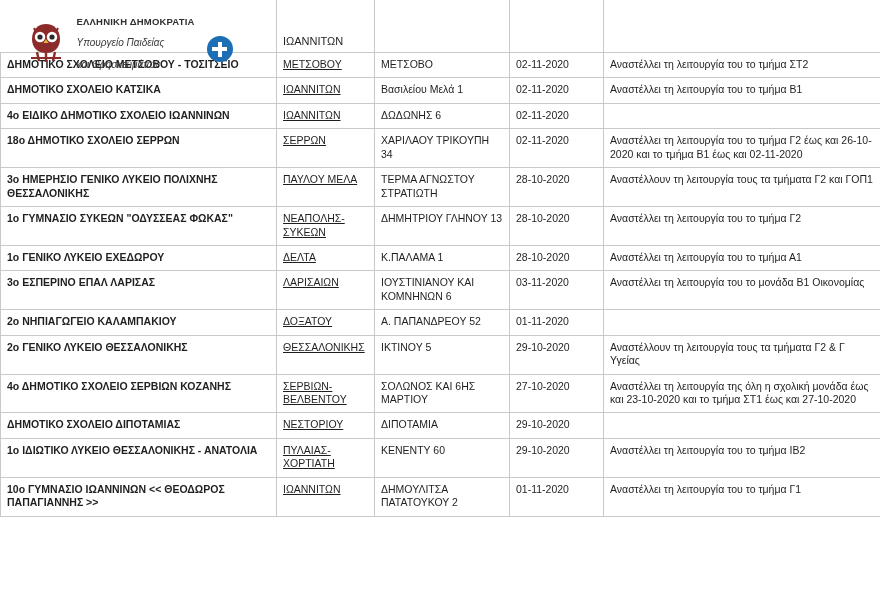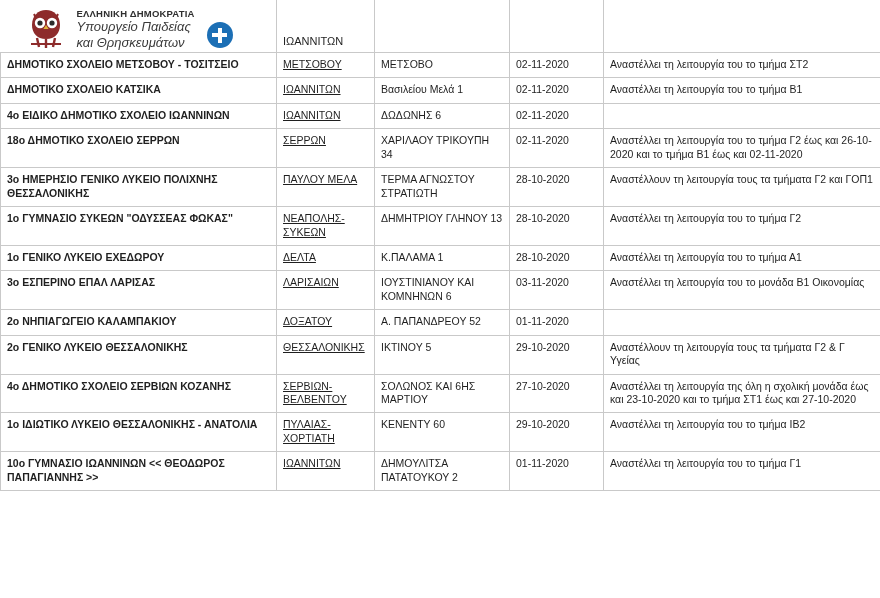--- a/index.html
+++ b/index.html
@@ -18,21 +18,21 @@
     position: relative;
     width: 880px;
     height: 598px;
     background: #ffffff;
   }
 
   
   .header {
     position: absolute;
     left: 0;
-    top: 0;
+    top: 14px;
     width: 276px;
     height: 58px;
     display: flex;
     align-items: center;
     padding-left: 22px;
     box-sizing: border-box;
   }
   .owl {
     width: 46px;
     height: 42px;
@@ -48,23 +48,24 @@
     line-height: 1.18;
   }
   .ministry-text .l1 {
     font-size: 9.5px;
     font-weight: bold;
     color: #2f2f2f;
     letter-spacing: .2px;
   }
   .ministry-text .l2,
   .ministry-text .l3 {
-    font-size: 13px;
+    font-size: 10px;
     color: #3a3a3a;
     font-style: italic;
+    margin-top: 10px;
   }
   .cross-badge {
     position: absolute;
     left: 206px;
     top: 22px;
     width: 26px;
     height: 26px;
     border-radius: 50%;
     background: #1c6fb5;
     display: flex;
@@ -260,20 +261,27 @@
           <td class="note">Αναστέλλουν τη λειτουργία τους τα τμήματα Γ2 &amp; Γ Υγείας</td>
         </tr>
         <tr>
           <td class="school">4ο ΔΗΜΟΤΙΚΟ ΣΧΟΛΕΙΟ ΣΕΡΒΙΩΝ ΚΟΖΑΝΗΣ</td>
           <td class="muni">ΣΕΡΒΙΩΝ-ΒΕΛΒΕΝΤΟΥ</td>
           <td class="addr">ΣΟΛΩΝΟΣ ΚΑΙ 6ΗΣ ΜΑΡΤΙΟΥ</td>
           <td class="date">27-10-2020</td>
           <td class="note">Αναστέλλει τη λειτουργία της όλη η σχολική μονάδα έως και 23-10-2020 και το τμήμα ΣΤ1 έως και 27-10-2020</td>
         </tr>
         <tr>
+          <td class="school">ΔΗΜΟΤΙΚΟ ΣΧΟΛΕΙΟ ΔΙΠΟΤΑΜΙΑΣ</td>
+          <td class="muni">ΝΕΣΤΟΡΙΟΥ</td>
+          <td class="addr">ΔΙΠΟΤΑΜΙΑ</td>
+          <td class="date">29-10-2020</td>
+          <td class="note"></td>
+        </tr>
+        <tr>
           <td class="school">1ο ΙΔΙΩΤΙΚΟ ΛΥΚΕΙΟ ΘΕΣΣΑΛΟΝΙΚΗΣ - ΑΝΑΤΟΛΙΑ</td>
           <td class="muni">ΠΥΛΑΙΑΣ-ΧΟΡΤΙΑΤΗ</td>
           <td class="addr">KENENTY 60</td>
           <td class="date">29-10-2020</td>
           <td class="note">Αναστέλλει τη λειτουργία του το τμήμα ΙΒ2</td>
         </tr>
         <tr>
           <td class="school">10ο ΓΥΜΝΑΣΙΟ ΙΩΑΝΝΙΝΩΝ &lt;&lt; ΘΕΟΔΩΡΟΣ ΠΑΠΑΓΙΑΝΝΗΣ &gt;&gt;</td>
           <td class="muni">ΙΩΑΝΝΙΤΩΝ</td>
           <td class="addr">ΔΗΜΟΥΛΙΤΣΑ ΠΑΤΑΤΟΥΚΟΥ 2</td>

